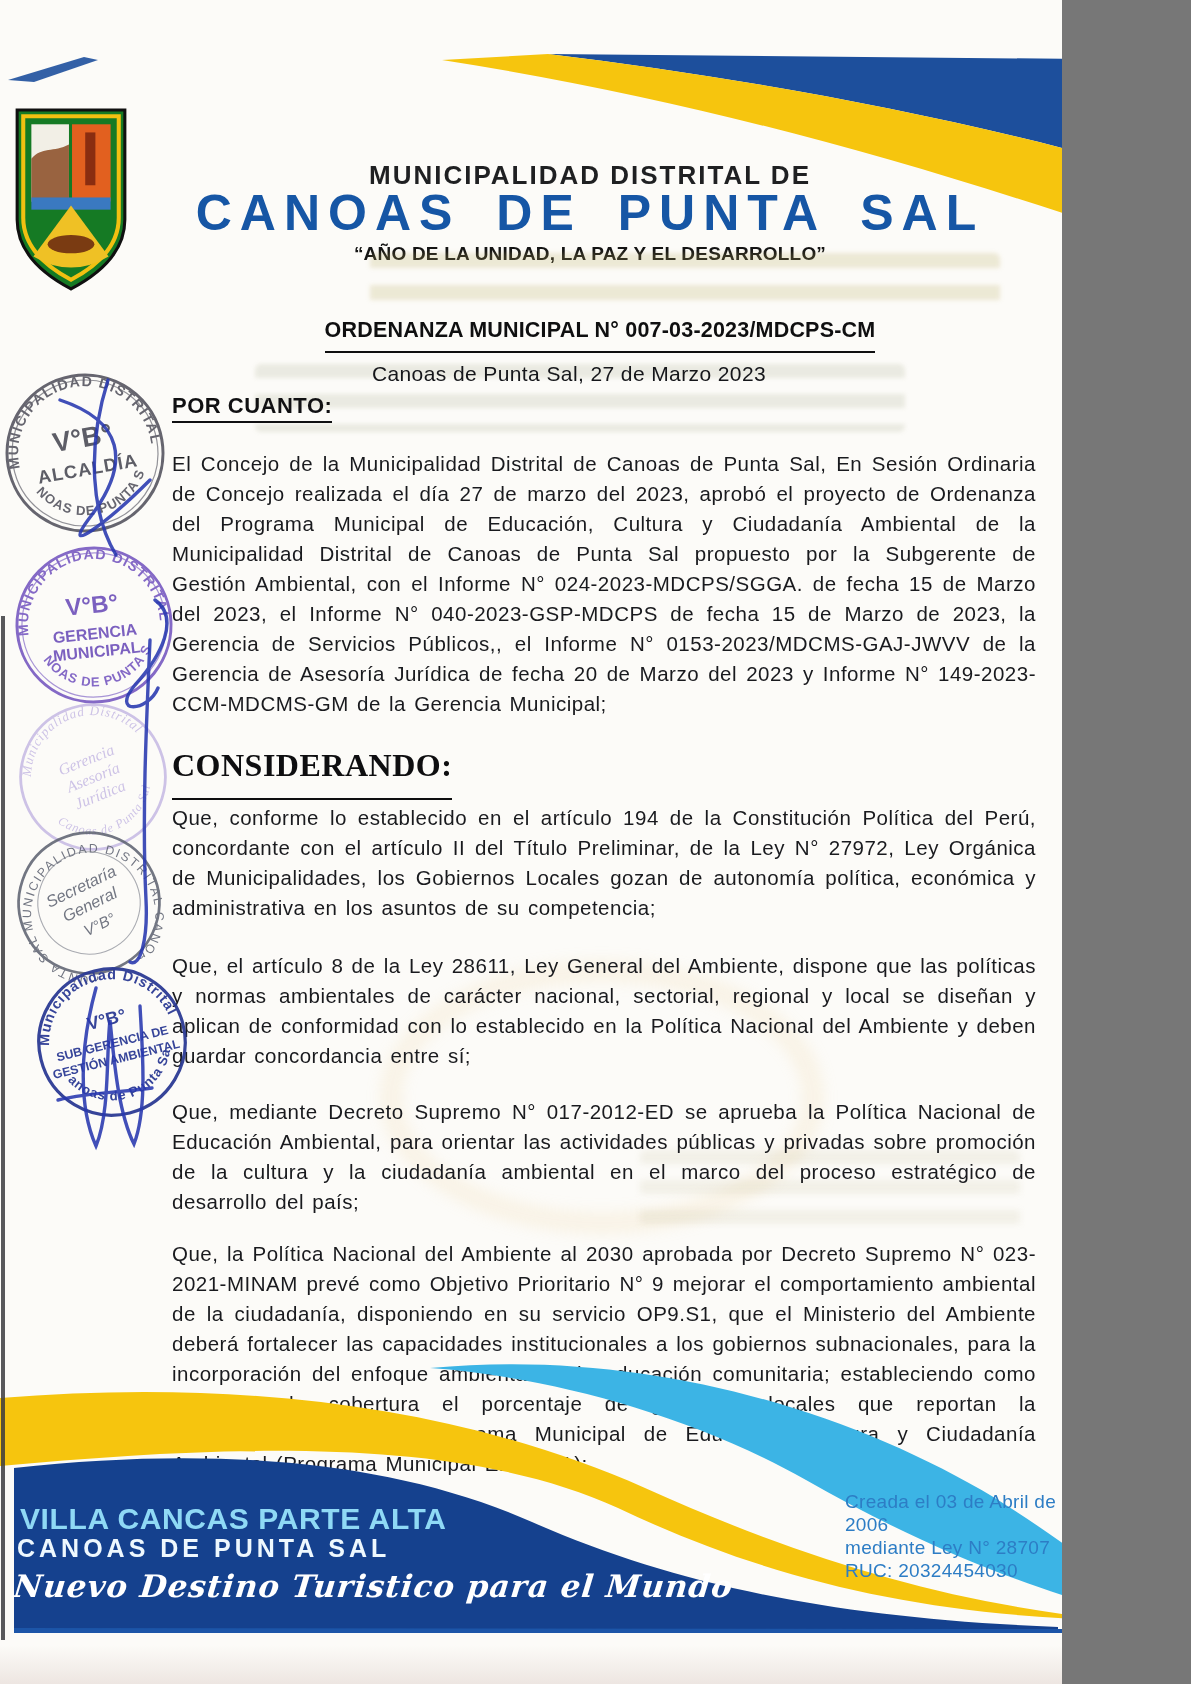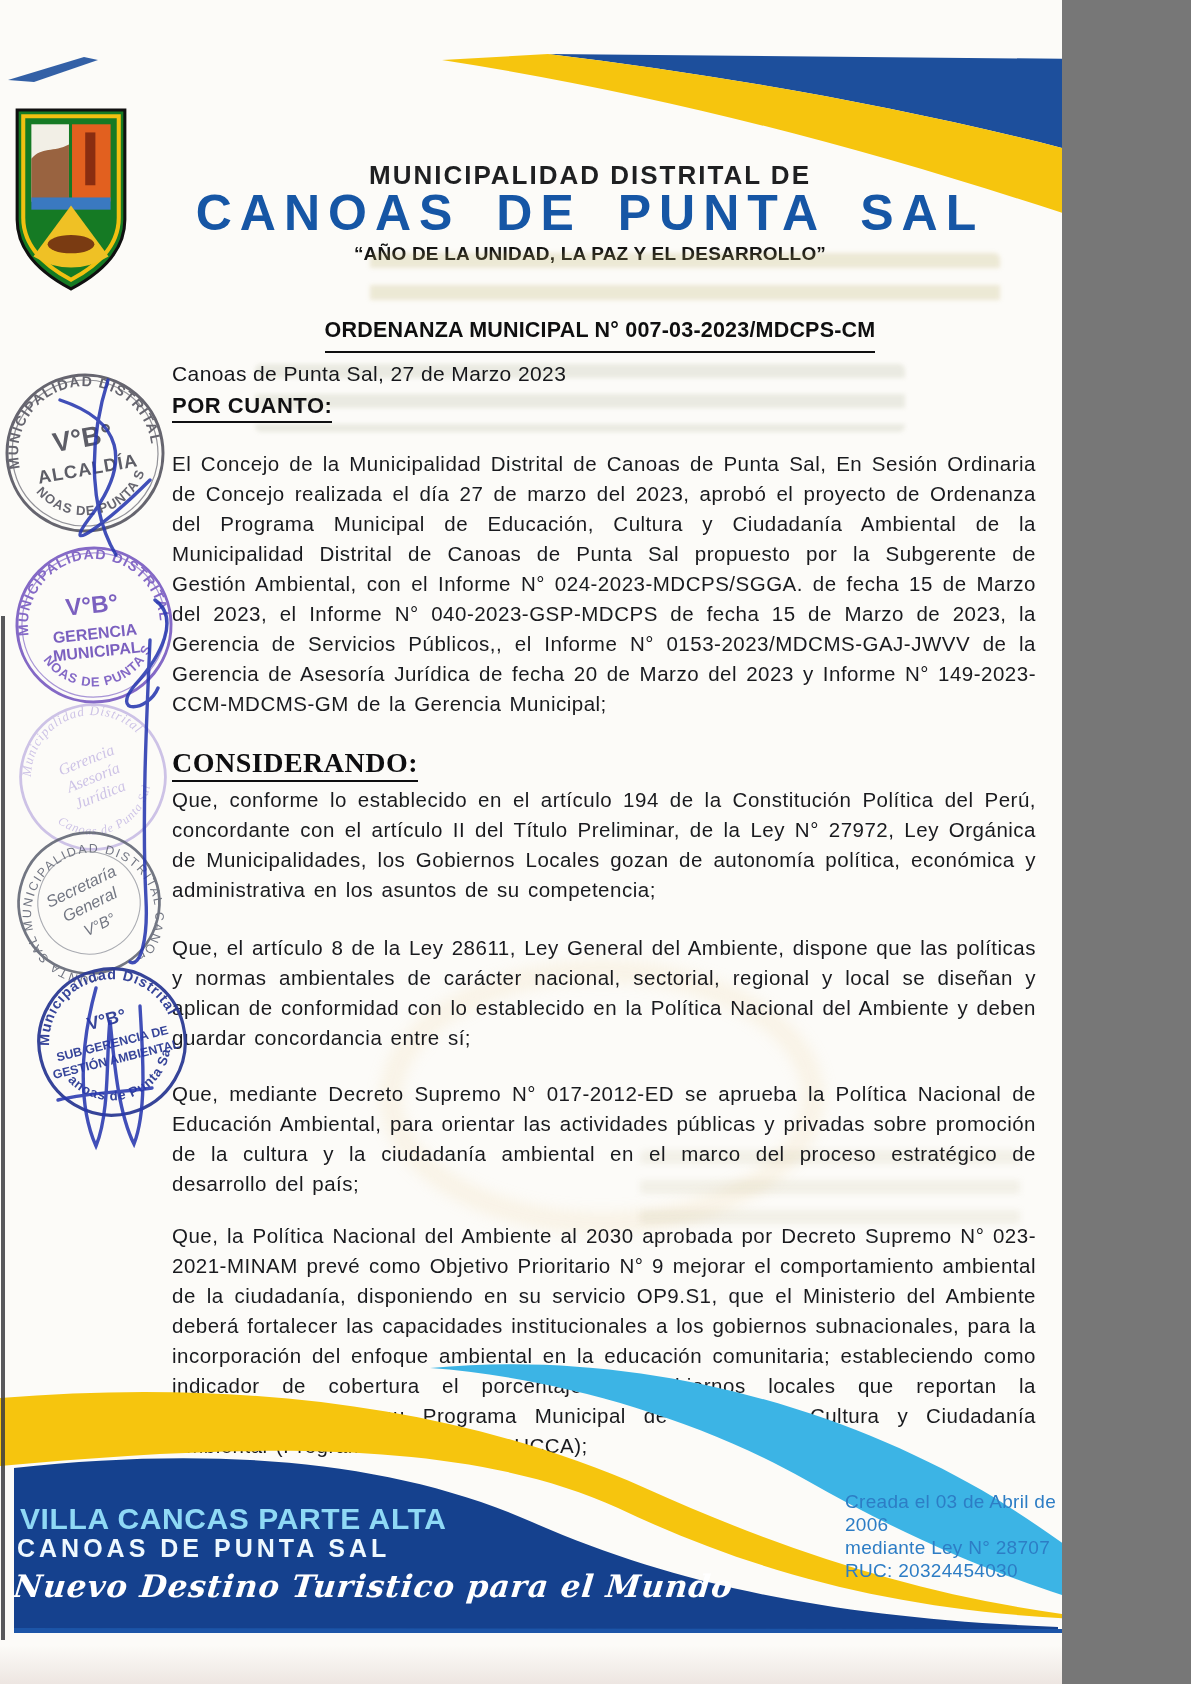--- a/index.html
+++ b/index.html
@@ -14,30 +14,30 @@
   .hdr-org2{left:95px;top:184px;width:990px;text-align:center;font-size:50px;font-weight:800;
             letter-spacing:8px;word-spacing:14px;color:#1656a5;}
   .hdr-motto{left:130px;top:243px;width:920px;text-align:center;font-size:19px;font-weight:700;
              letter-spacing:0.2px;color:#141414;}
   .doc-title-wrap{left:130px;top:318px;width:940px;text-align:center;}
   .doc-title{display:inline-block;font-size:21.5px;font-weight:700;letter-spacing:.2px;color:#0f0f10;
              border-bottom:2.5px solid #0f0f10;padding-bottom:8px;}
 
   
   .doc-body{left:172px;top:362px;width:864px;}
-  .dateline{font-size:21px;text-align:left;padding-right:70px;letter-spacing:.4px;color:#15161a;}
+  .dateline{font-size:21px;text-align:center;padding-right:70px;letter-spacing:.4px;color:#15161a;}
   .lbl-pc{margin-top:7px;display:block;}
   .lbl-pc span{display:inline-block;font-size:22px;font-weight:700;letter-spacing:.5px;color:#101012;
                border-bottom:2.5px solid #101012;padding-bottom:2px;}
   .para{font-size:20.5px;line-height:30px;text-align:justify;letter-spacing:.5px;word-spacing:2px;
         color:#191a1e;}
   .p1{margin-top:26px;}
   .lbl-cons{margin-top:28px;display:block;}
-  .lbl-cons span{display:inline-block;font-family:"Liberation Serif",serif;font-size:28px;font-weight:700;
-                 letter-spacing:.5px;color:#0e0e10;border-bottom:2.5px solid #0e0e10;padding-bottom:1px;}
+  .lbl-cons span{display:inline-block;font-family:"Liberation Serif",serif;font-size:32px;font-weight:700;
+                 letter-spacing:.5px;color:#0e0e10;border-bottom:2.5px solid #0e0e10;padding-bottom:14px;}
   .p2{margin-top:3px;}
   .p3{margin-top:28px;}
   .p4{margin-top:26px;}
   .p5{margin-top:22px;}
 
   
   .ft-villa{left:20px;top:1502px;font-size:30px;letter-spacing:.6px;color:#8fd9f5;font-weight:700;}
   .ft-canoas{left:17px;top:1534px;font-size:25px;font-weight:800;letter-spacing:4px;color:#eef8fe;}
   .ft-slogan{left:14px;top:1568px;font-family:"DejaVu Serif",serif;font-style:italic;font-weight:700;
              font-size:31px;color:#ffffff;transform:skewX(-6deg);letter-spacing:1px;}

